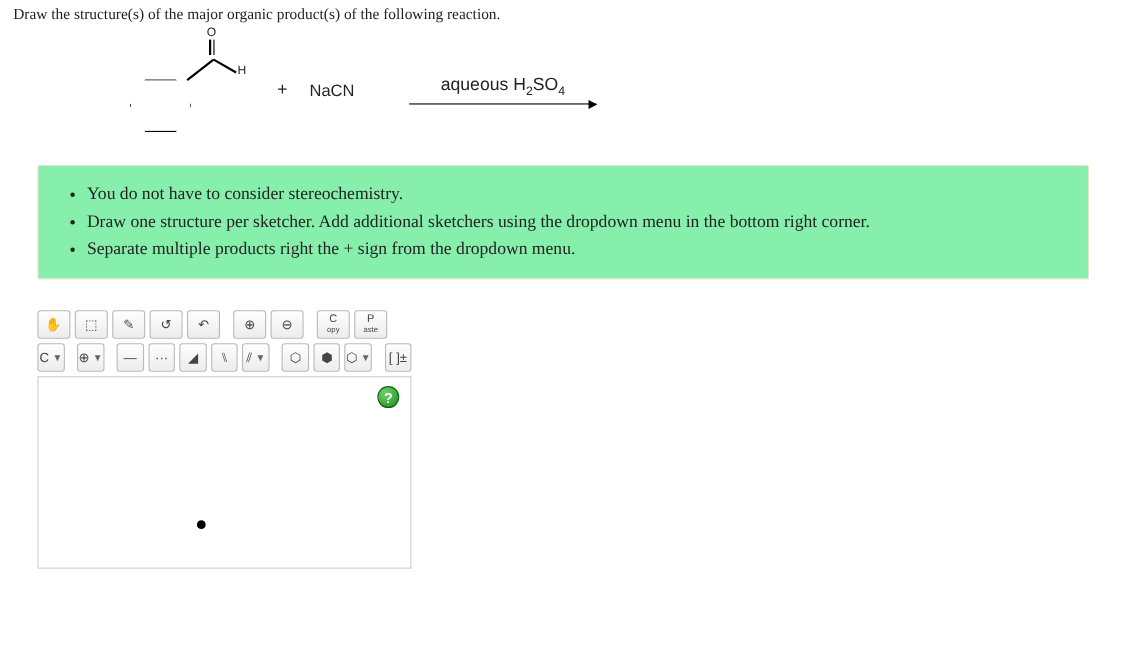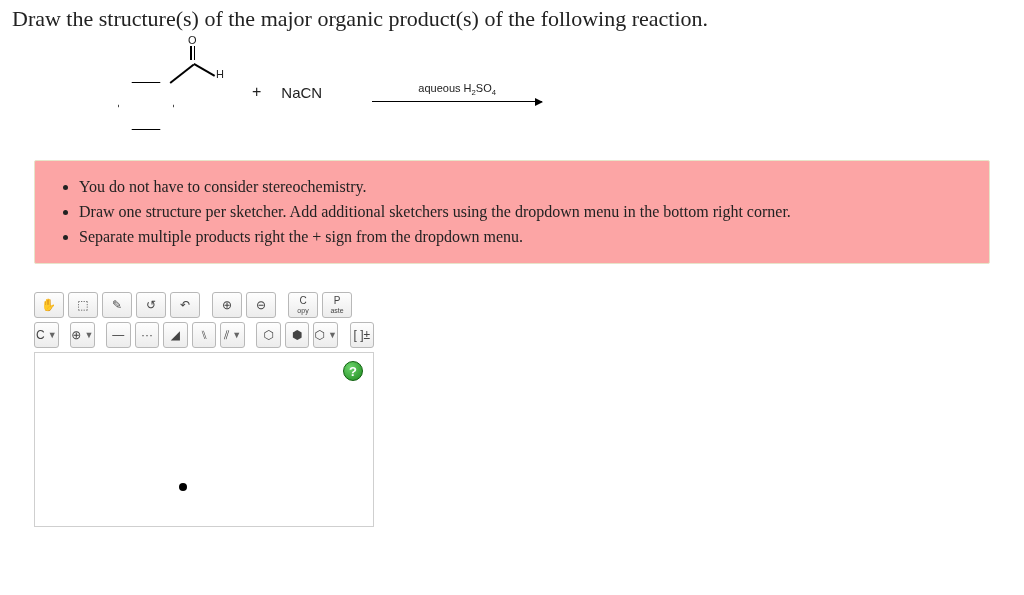--- a/index.html
+++ b/index.html
@@ -6,21 +6,21 @@
   body {
     font-family: Georgia, 'Times New Roman', serif;
     font-size: 16px;
     color: #222;
     background: #fff;
     width: 1024px;
     height: 595px;
     padding: 6px 12px;
     overflow: hidden;
   }
-  .question { font-size: 22px; margin-bottom: 10px; }
+  .question { font-size: 14px; margin-bottom: 10px; }
   .reaction-row {
     display: flex;
     align-items: center;
     gap: 20px;
     margin: 8px 0 18px 100px;
     font-family: Arial, sans-serif;
   }
   .struct-box { width: 120px; height: 100px; position: relative; }
   .hexagon {
     position: absolute; left: 6px; top: 40px; width: 56px; height: 48px;
@@ -30,27 +30,27 @@
   }
   .sub-line { position: absolute; width: 30px; height: 1.5px; background:#000; left:58px; top:40px; transform: rotate(-38deg); transform-origin:left; }
   .sub-line2{ position:absolute; width:24px; height:1.5px; background:#000; left:82px; top:21px; transform: rotate(30deg); transform-origin:left;}
   .dblO { position:absolute; left:78px; top:4px; display:flex; gap:2px;}
   .dblO span{ width:1.5px; height:14px; background:#000; display:inline-block; }
   .o-lab{ position:absolute; left:76px; top:-8px; font-size:11px;}
   .h-lab{ position:absolute; left:104px; top:26px; font-size:11px;}
   .plus { font-size:16px; font-family: Arial, sans-serif; }
   .nacn { font-size:15px; font-family: Arial, sans-serif; text-align: right; }
   .arrow-block { display:flex; flex-direction:column; align-items:center; margin-left:30px;}
-  .arrow-label { font-size:11px; font-family: Arial, sans-serif; margin-bottom:4px;}
+  .arrow-label { font-size:16px; font-family: Arial, sans-serif; margin-bottom:4px;}
   .arrow-line { width:170px; height:0; border-top:1.2px solid #000; position:relative;}
   .arrow-line::after{ content:''; position:absolute; right:-1px; top:-4px; border-left:8px solid #000; border-top:4px solid transparent; border-bottom:4px solid transparent;}
 
   .instructions {
     border: 1px solid #e7e4c9;
-    background: #fca5a5;
+    background: #86efac;
     border-radius: 2px;
     padding: 14px 18px;
     margin: 0 22px 28px 22px;
     font-size: 16px;
     line-height: 1.55;
   }
   .instructions ul { list-style: disc; margin-left: 26px; }
 
   .sketcher { width: 340px; margin-left: 22px; font-family: Arial, sans-serif; }
   .tool-row { display:flex; gap:4px; margin-bottom:4px; }

